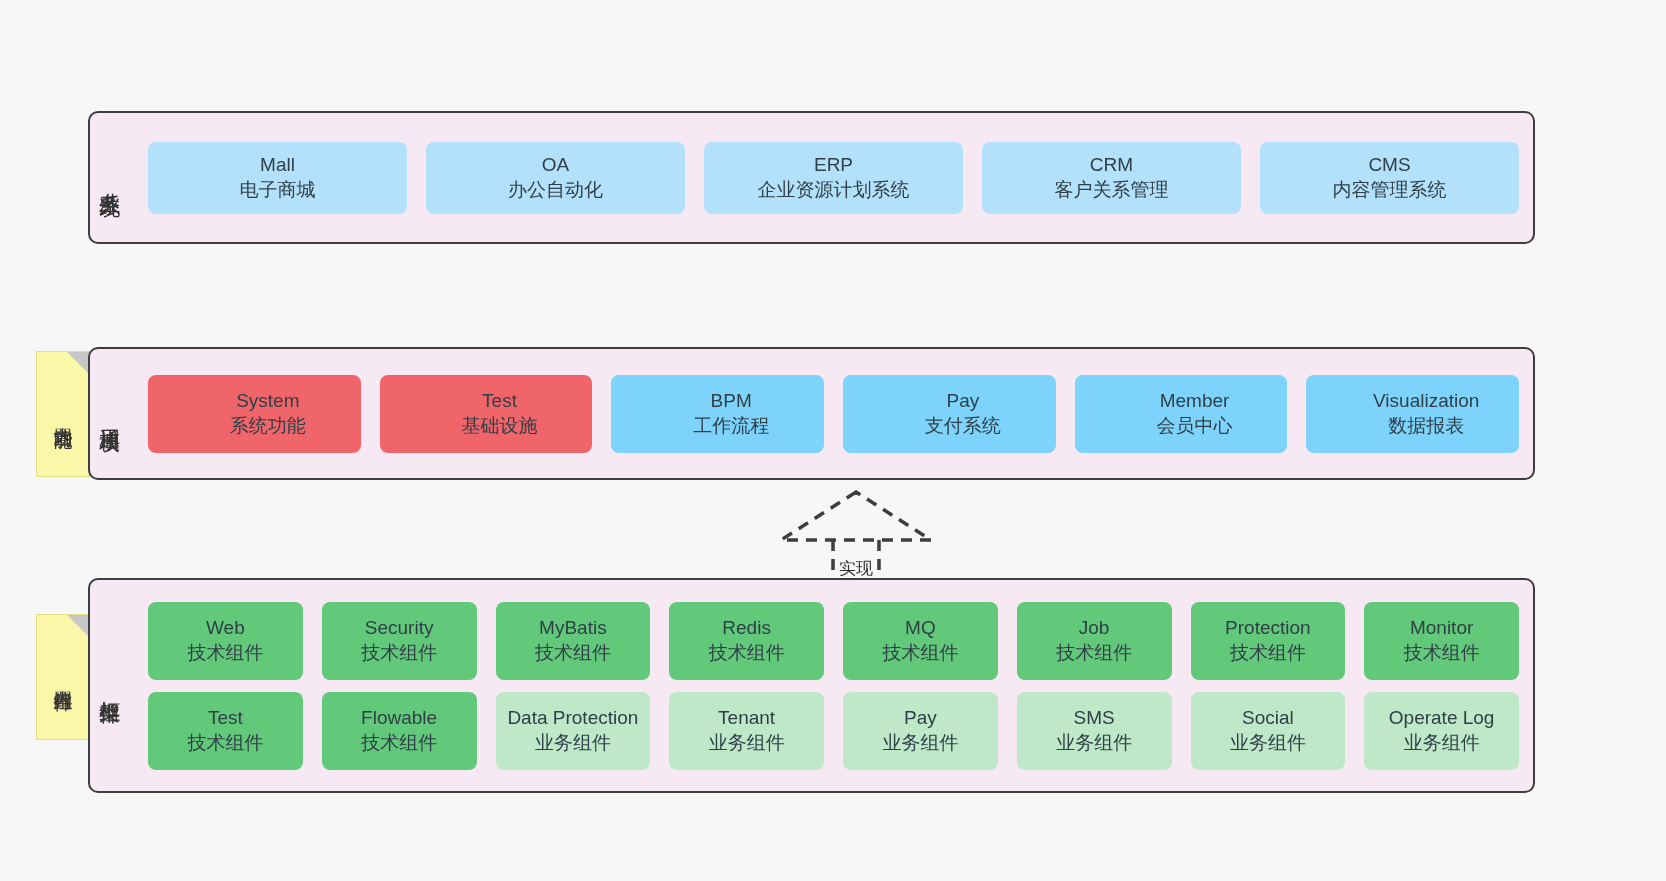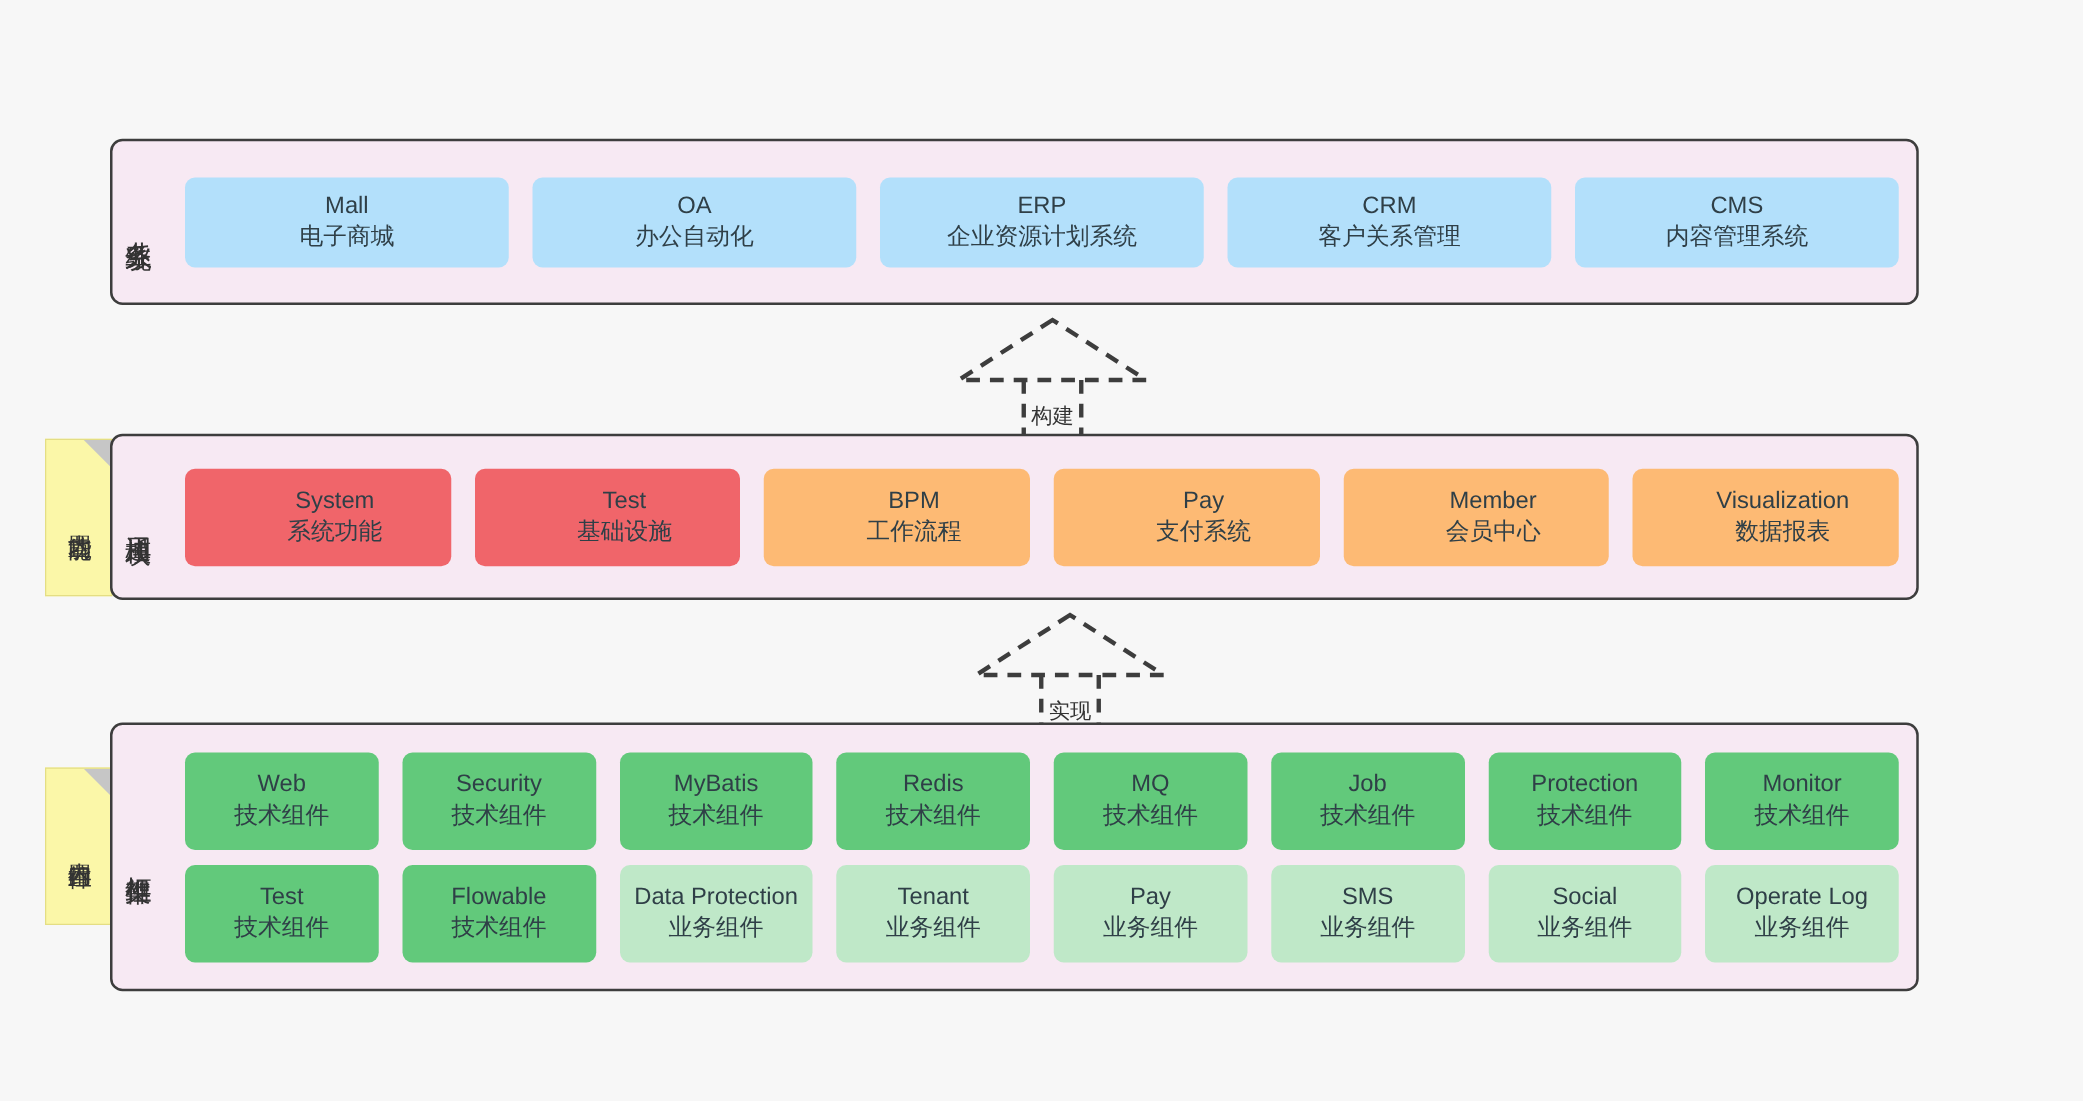--- a/index.html
+++ b/index.html
@@ -90,21 +90,21 @@
   }
   .node .n-cn {
     font-size: 19px;
     color: #2f3f47;
     white-space: nowrap;
   }
   .node.wrap .n-en { white-space: normal; }
 
   .node.blue      { background: #b3e0fb; }
   .node.red       { background: #f0656a; }
-  .node.pinklight { background: #fdba74; }
+  .node.pinklight { background: #7dd3fc; }
   .node.green     { background: #62c97b; }
   .node.greenlight{ background: #bfe8c8; }
 
   
   #layer-business {
     left: 88px;  top: 111px;  width: 1447px; height: 133px;
   }
   #layer-business .node { height: 72px; }
 
   
@@ -202,33 +202,20 @@
         <div class="node blue">
           <span class="n-en">CMS</span>
           <span class="n-cn">内容管理系统</span>
         </div>
 
 
       </div>
     </div>
   </div>
 
-  <div class="uml-arrow" id="arrow-build">
-    <svg width="170" height="100" viewBox="0 0 170 100" xmlns="http://www.w3.org/2000/svg">
-      <g fill="none" stroke="#3d3d3d" stroke-width="3.5" stroke-dasharray="11,8">
-
-        <path d="M 85 4 L 10 52 L 160 52 Z"></path>
-
-        <path d="M 62 52 L 62 100"></path>
-        <path d="M 108 52 L 108 100"></path>
-        <path d="M 62 100 L 108 100"></path>
-      </g>
-    </svg>
-    <span class="a-label">构建</span>
-  </div>
 
   <div class="sticky" id="sticky-modules">
     <span>内置功能</span>
     <span class="fold"></span>
   </div>
 
   <div class="layer" id="layer-modules">
     <div class="layer-title">通用模块</div>
     <div class="layer-body">
       <div class="box-row">

